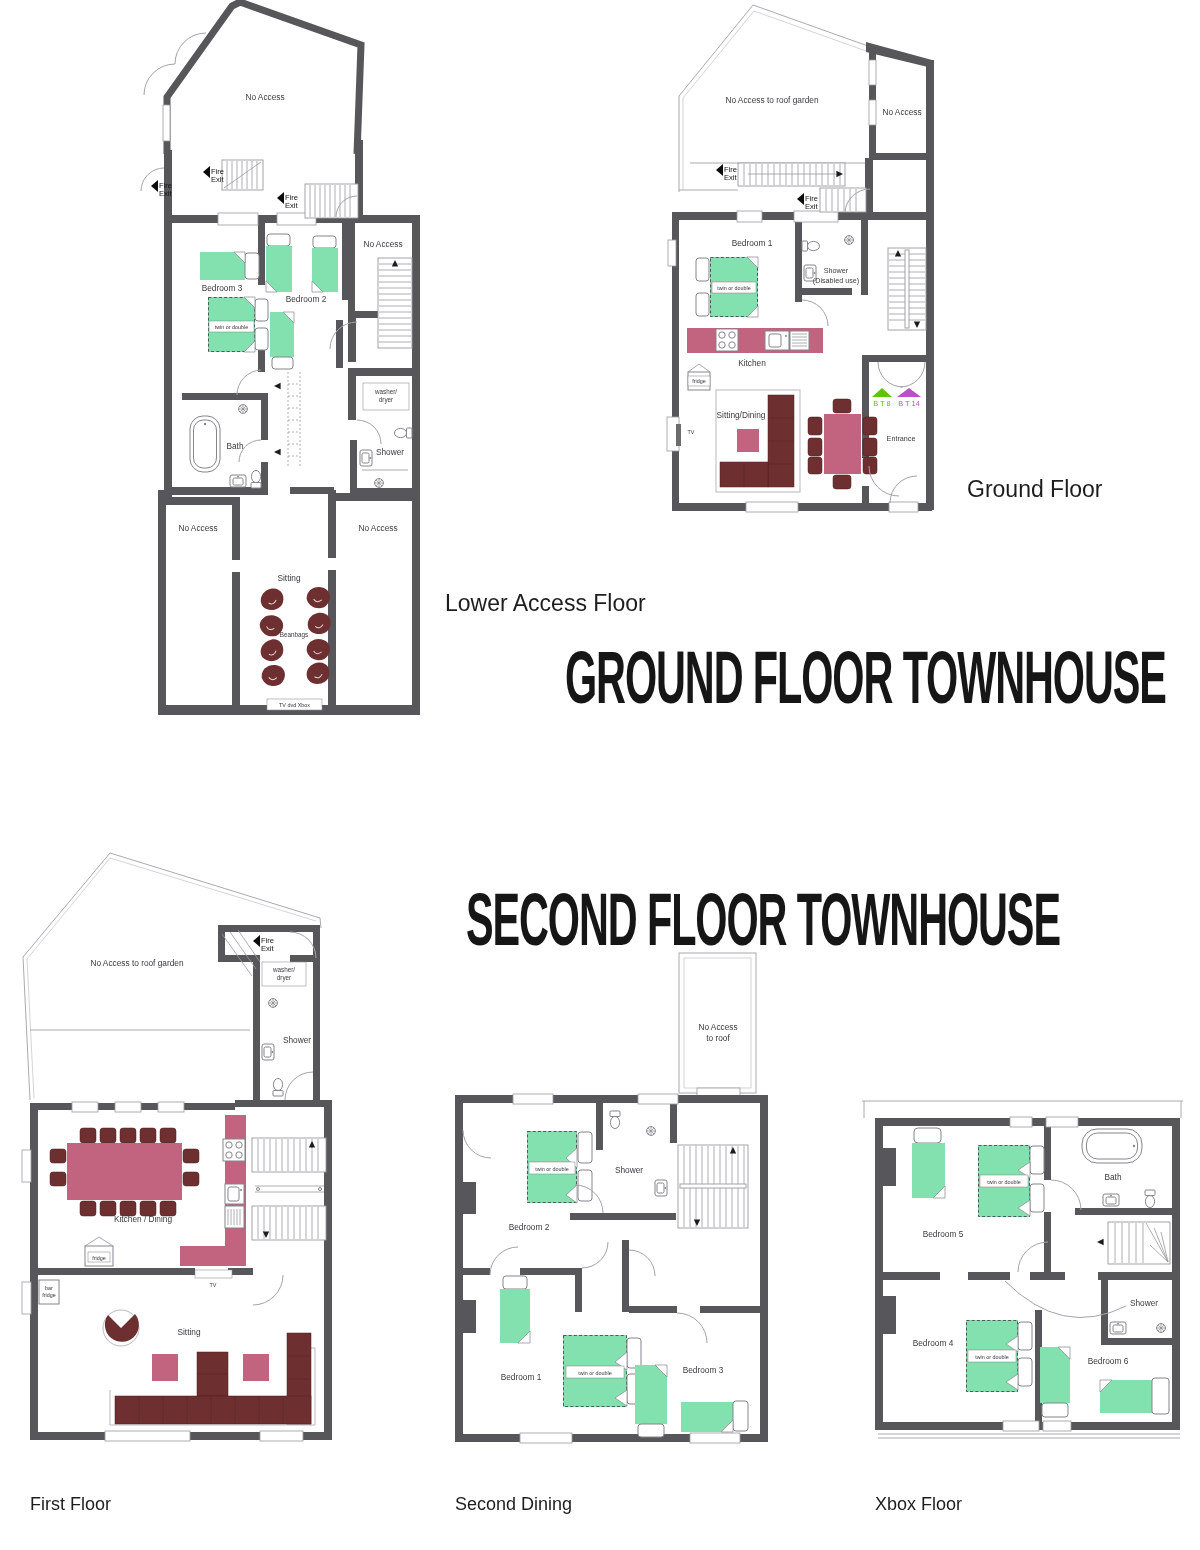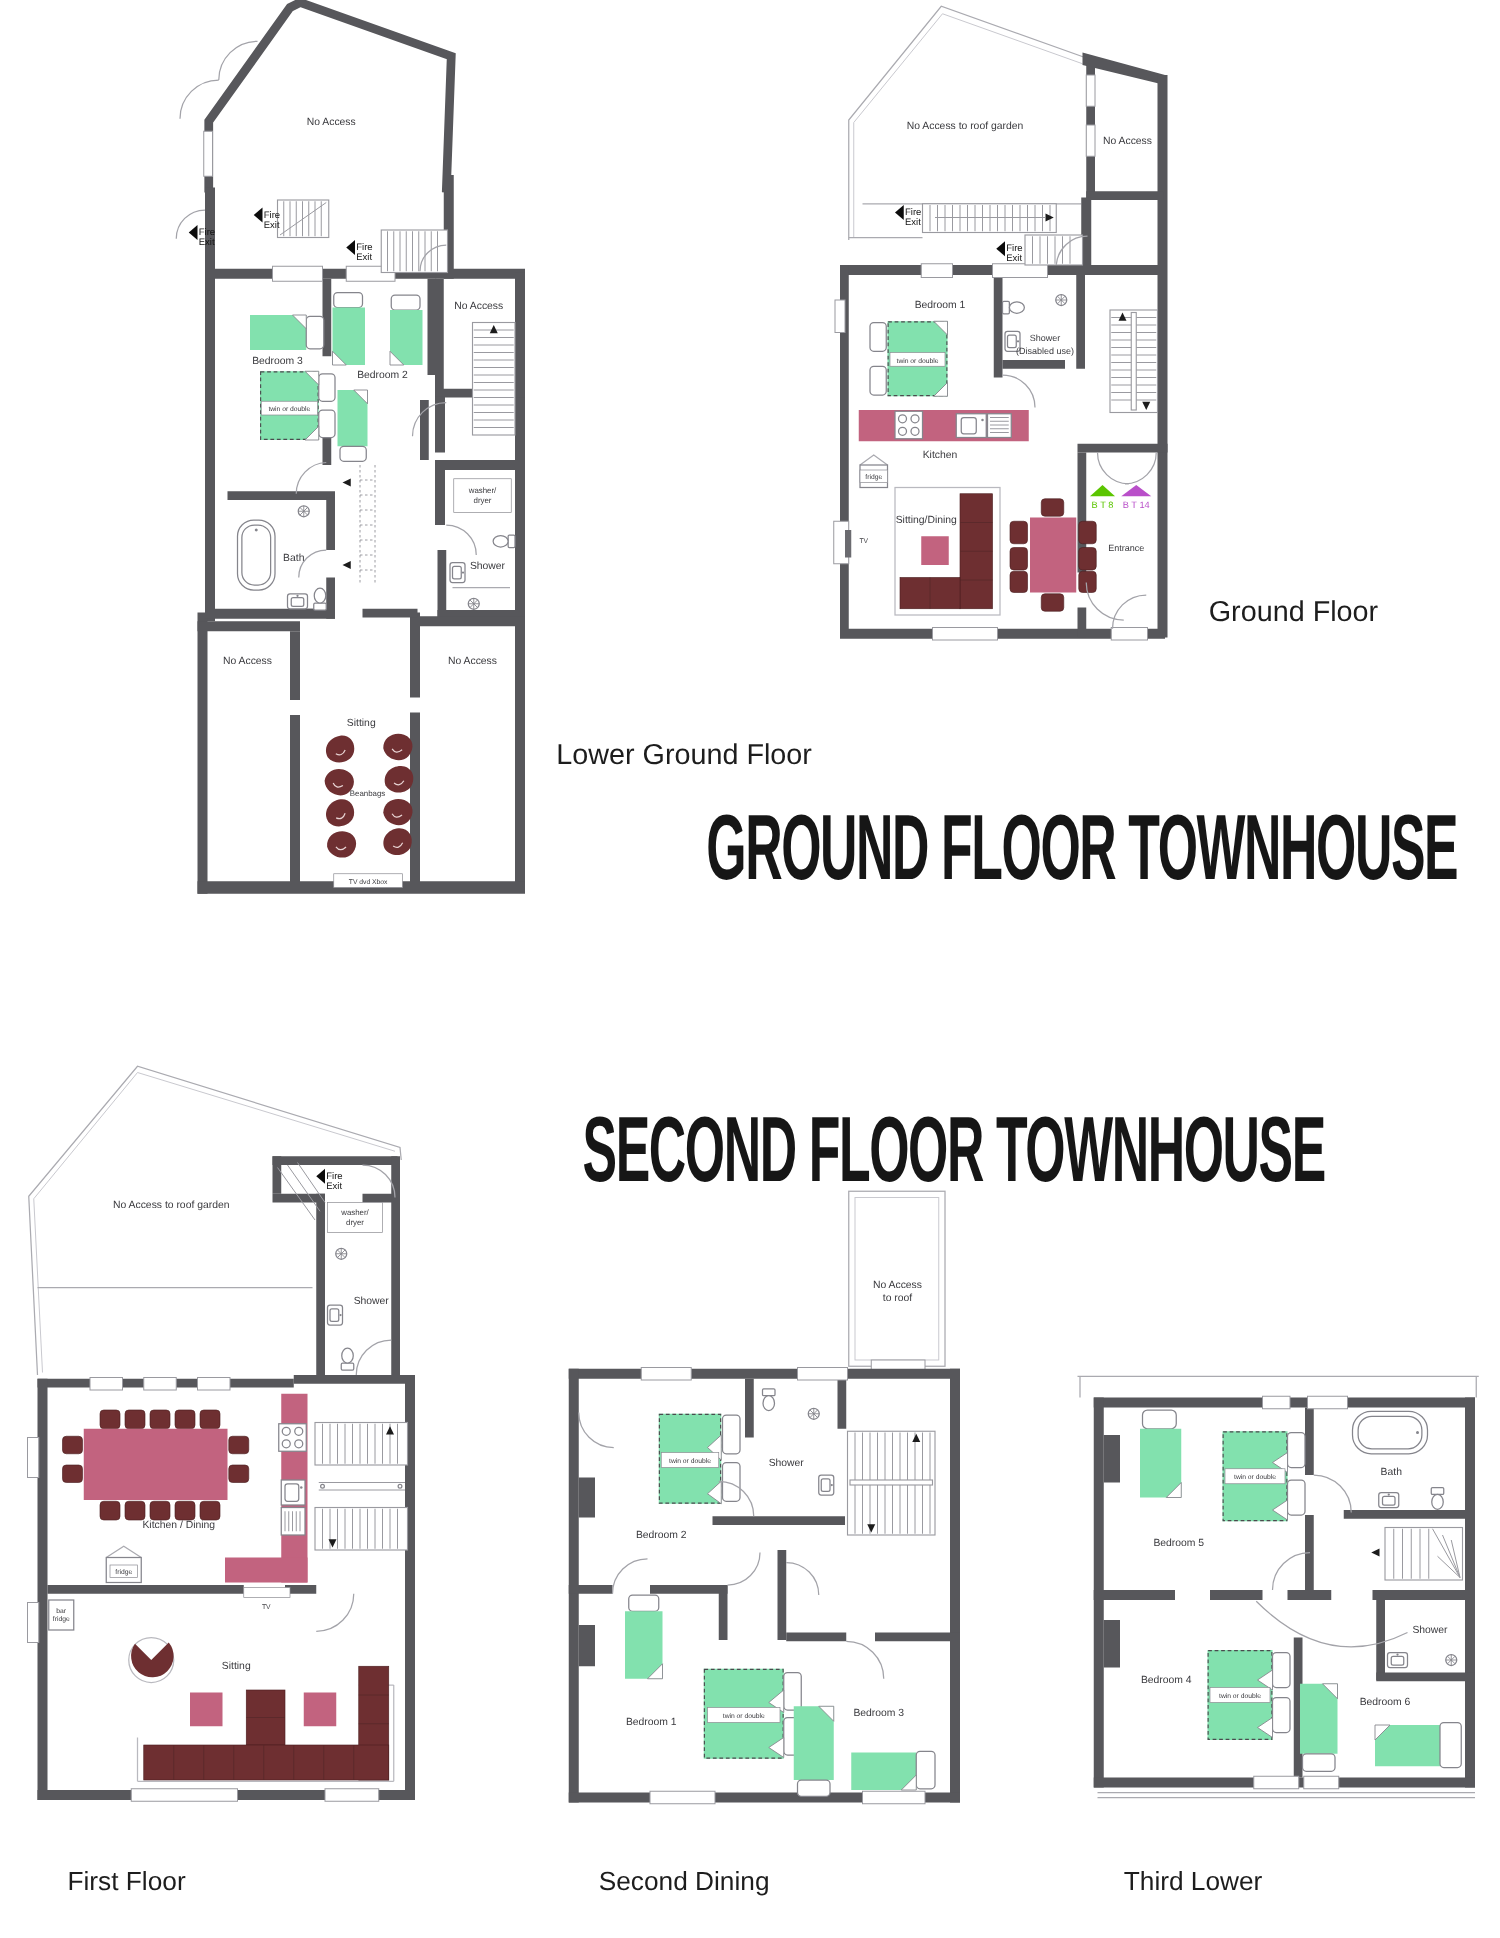--- a/index.html
+++ b/index.html
@@ -24,21 +24,21 @@
   text{font-family:"Liberation Sans",sans-serif;fill:#3a3a3e;}
   .t8{font-size:8.3px;text-anchor:middle;}
   .t7{font-size:7.2px;text-anchor:middle;}
   .t6{font-size:6.3px;text-anchor:middle;}
   .t5{font-size:5.4px;text-anchor:middle;}
   .fe{font-size:7.6px;fill:#141414;}
   .bt8t{fill:#5bc500;font-size:7.4px;text-anchor:middle;}
   .bt14t{fill:#b94fc9;font-size:7.4px;text-anchor:middle;}
   .big-title{position:absolute;font-weight:700;font-size:74px;line-height:1;letter-spacing:-2px;color:#161616;transform:scaleX(0.56);transform-origin:left top;white-space:nowrap;}
   .floor-caption{position:absolute;font-size:23px;color:#1d1d1d;white-space:nowrap;}
-  .floor-caption.big{font-size:21px;margin-left:24px;}
+  .floor-caption.big{font-size:18px;}
 </style>
 </head>
 <body>
 
 <div class="page">
 
 <svg class="plan" style="left:145px;top:0px;width:300px;height:730px" viewBox="145 0 300 730">
   <defs>
     <g id="fan">
           <circle r="4.4" class="fixture"></circle>
@@ -709,20 +709,20 @@
     <rect class="bed" x="1040" y="1347" width="30" height="56"></rect>
     <rect class="fixture" x="1042" y="1403" width="26" height="14" rx="3"></rect>
     <polygon points="1070,1347 1070,1359 1058,1347" fill="#fff" stroke="#85858c" stroke-width="0.7"></polygon>
     <rect class="bed" x="1100" y="1380" width="52" height="33"></rect>
     <rect class="fixture" x="1152" y="1378" width="17" height="36" rx="3"></rect>
     <polygon points="1100,1380 1112,1380 1100,1392" fill="#fff" stroke="#85858c" stroke-width="0.7"></polygon>
   </g>
 </svg>
 
 <div class="floor-caption" style="left:967px;top:476px">Ground Floor</div>
-<div class="floor-caption" style="left:445px;top:590px">Lower Ground Floor</div>
+<div class="floor-caption" style="left:445px;top:590px">Lower Access Floor</div>
 <div class="big-title" style="left:565px;top:641px">GROUND FLOOR TOWNHOUSE</div>
 <div class="big-title" style="left:466px;top:883px">SECOND FLOOR TOWNHOUSE</div>
 <div class="floor-caption big" style="left:30px;top:1494px">First Floor</div>
 <div class="floor-caption big" style="left:455px;top:1494px">Second Dining</div>
-<div class="floor-caption big" style="left:875px;top:1494px">Third Lower</div>
+<div class="floor-caption big" style="left:875px;top:1494px">Xbox Floor</div>
 
 </div>
 
 </body></html>

